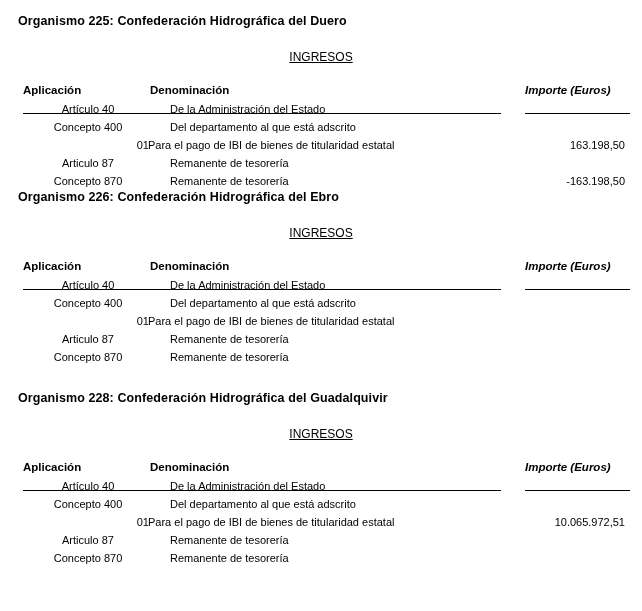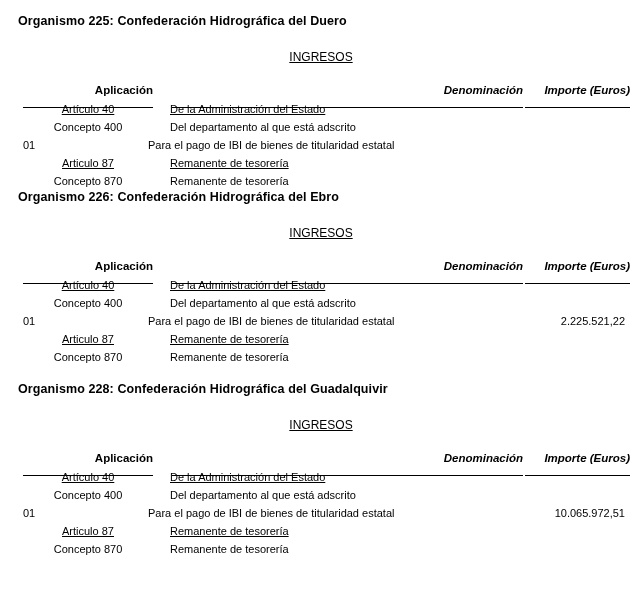--- a/index.html
+++ b/index.html
@@ -4,43 +4,43 @@
 <style>
   html,body{margin:0;padding:0;background:#fff;}
   .page{
     width:642px;height:611px;background:#ffffff;color:#000;
     position:relative;box-sizing:border-box;padding-top:14px;
     font-family:"Liberation Sans","DejaVu Sans",sans-serif;
     overflow:hidden;
   }
   .org-section{position:relative;}
   .sec-2{}
-  .sec-3{margin-top:16px;}
+  .sec-3{margin-top:25px;}
   .org-title{
     margin:0 18px;font-size:12.5px;font-weight:bold;line-height:14px;
     white-space:nowrap;letter-spacing:0.1px;
   }
   .ingresos{margin-top:22px;text-align:center;font-size:12px;line-height:14px;}
   .ingresos-text{text-decoration:underline;text-align:center;}
   .table{margin-top:20px;position:relative;}
   .thead{position:relative;height:16px;font-size:11.5px;font-weight:bold;}
   .h-apl,.h-den,.h-imp{
-    position:absolute;top:0;text-align:right;border-bottom:1px solid #000;
-    padding-bottom:11px;line-height:12px;white-space:nowrap;
+    position:absolute;top:0;text-align:left;border-bottom:1px solid #000;
+    padding-bottom:17px;line-height:12px;white-space:nowrap;
   }
   .h-apl{left:23px;width:130px;}
-  .h-den{left:172px;width:351px;font-style:italic;}
+  .h-den{left:150px;width:351px;}
   .h-imp{left:525px;width:105px;font-style:italic;}
   .trow{position:relative;height:18px;font-size:11px;line-height:18px;white-space:nowrap;}
   .apl{position:absolute;left:23px;width:130px;text-align:center;}
-  .code{position:absolute;left:23px;width:119px;text-align:left;}
+  .code{position:absolute;left:30px;width:119px;text-align:right;}
   .den{position:absolute;left:148px;}
   .lvl-article .den,.lvl-concept .den{left:170px;}
   .imp{position:absolute;left:418px;width:207px;text-align:right;}
-  .u{text-decoration:underline;text-align:center;}
+  .u{text-align:center;}
 </style>
 </head>
 <body>
 
 <div class="page">
 
   <section class="org-section sec-1">
     <h2 class="org-title">Organismo 225: Confederación Hidrográfica del Duero</h2>
     <div class="ingresos">
       <span class="ingresos-text">INGRESOS</span>
@@ -57,29 +57,31 @@
         <span class="imp"></span>
       </div>
       <div class="trow lvl-concept">
         <span class="apl">Concepto 400</span>
         <span class="den">Del departamento al que está adscrito</span>
         <span class="imp"></span>
       </div>
       <div class="trow lvl-sub">
         <span class="code">01</span>
         <span class="den">Para el pago de IBI de bienes de titularidad estatal</span>
+        <span class="imp">163.198,50</span>
       </div>
       <div class="trow lvl-article">
         <span class="apl"><span class="u">Articulo 87</span></span>
         <span class="den"><span class="u">Remanente de tesorería</span></span>
         <span class="imp"></span>
       </div>
       <div class="trow lvl-concept">
         <span class="apl">Concepto 870</span>
         <span class="den">Remanente de tesorería</span>
+        <span class="imp">-163.198,50</span>
       </div>
     </div>
   </section>
 
   <section class="org-section sec-2">
     <h2 class="org-title">Organismo 226: Confederación Hidrográfica del Ebro</h2>
     <div class="ingresos">
       <span class="ingresos-text">INGRESOS</span>
     </div>
     <div class="table">
@@ -94,21 +96,20 @@
         <span class="imp"></span>
       </div>
       <div class="trow lvl-concept">
         <span class="apl">Concepto 400</span>
         <span class="den">Del departamento al que está adscrito</span>
         <span class="imp"></span>
       </div>
       <div class="trow lvl-sub">
         <span class="code">01</span>
         <span class="den">Para el pago de IBI de bienes de titularidad estatal</span>
-        <span class="imp">2.225.521,22</span>
       </div>
       <div class="trow lvl-article">
         <span class="apl"><span class="u">Articulo 87</span></span>
         <span class="den"><span class="u">Remanente de tesorería</span></span>
         <span class="imp"></span>
       </div>
       <div class="trow lvl-concept">
         <span class="apl">Concepto 870</span>
         <span class="den">Remanente de tesorería</span>
       </div>

